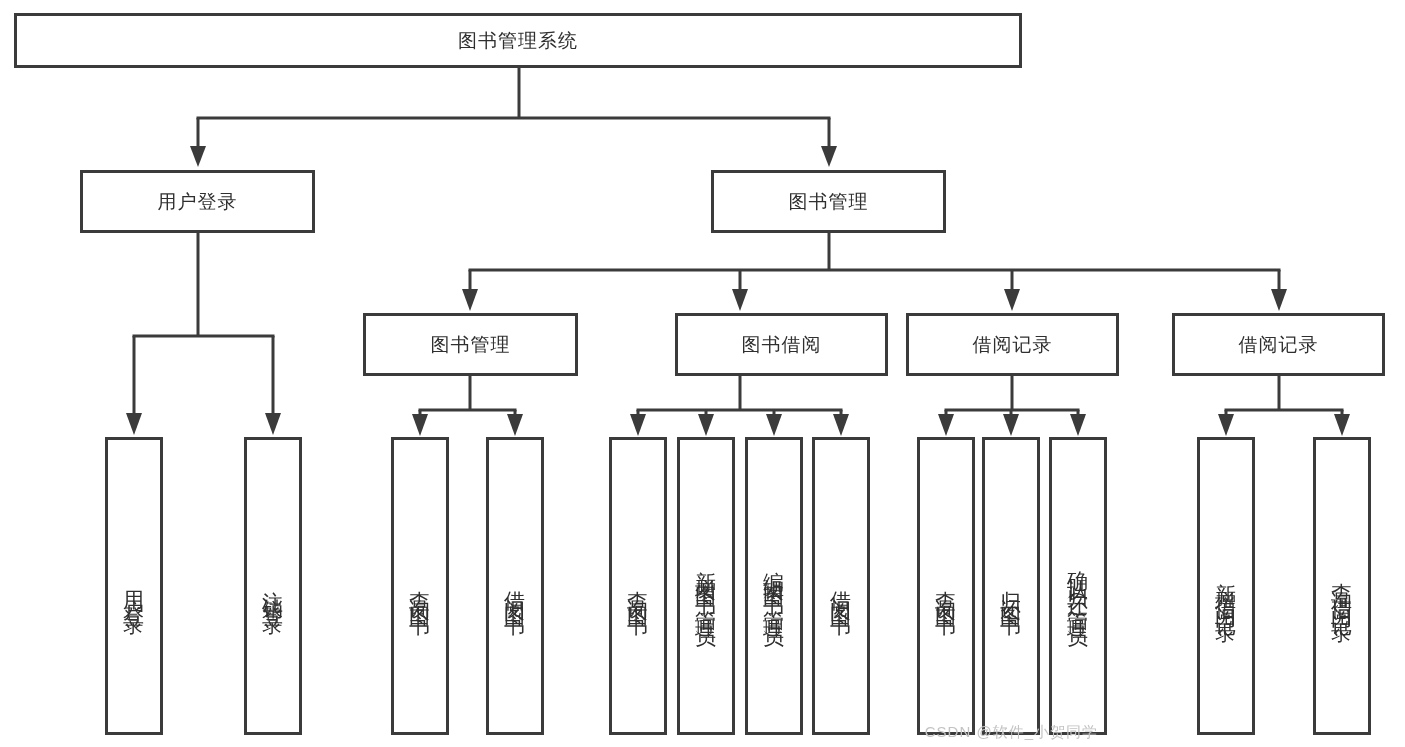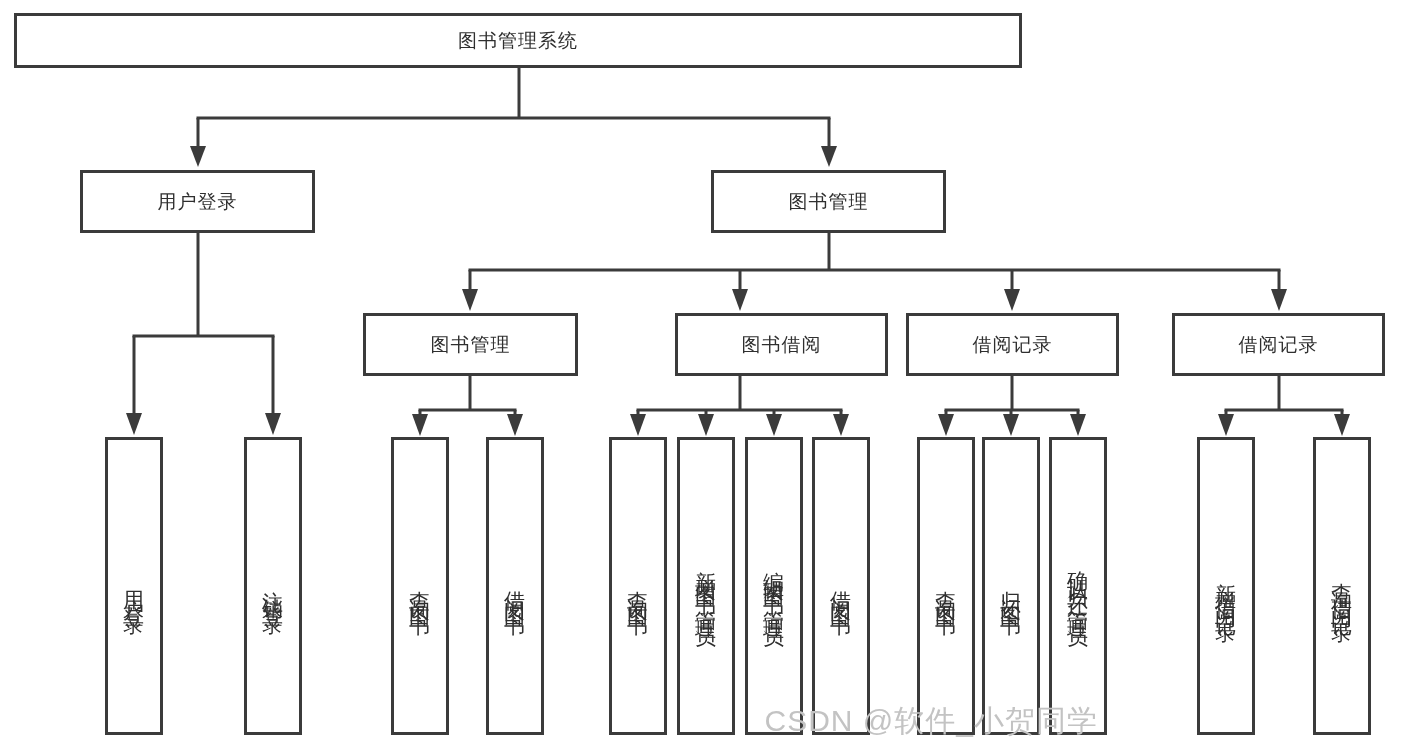--- a/index.html
+++ b/index.html
@@ -48,21 +48,21 @@
     font-size:21px;
     letter-spacing:8px;
     line-height:1;
     margin-bottom:-8px;
     white-space:nowrap;
   }
   .watermark{
     position:absolute;
     right:12px;
     bottom:5px;
-    font-size:30px;
+    font-size:15px;
     color:var(--watermark);
     letter-spacing:1px;
     z-index:5;
   }
 </style>
 </head>
 <body>
 
 <div class="canvas">
 

